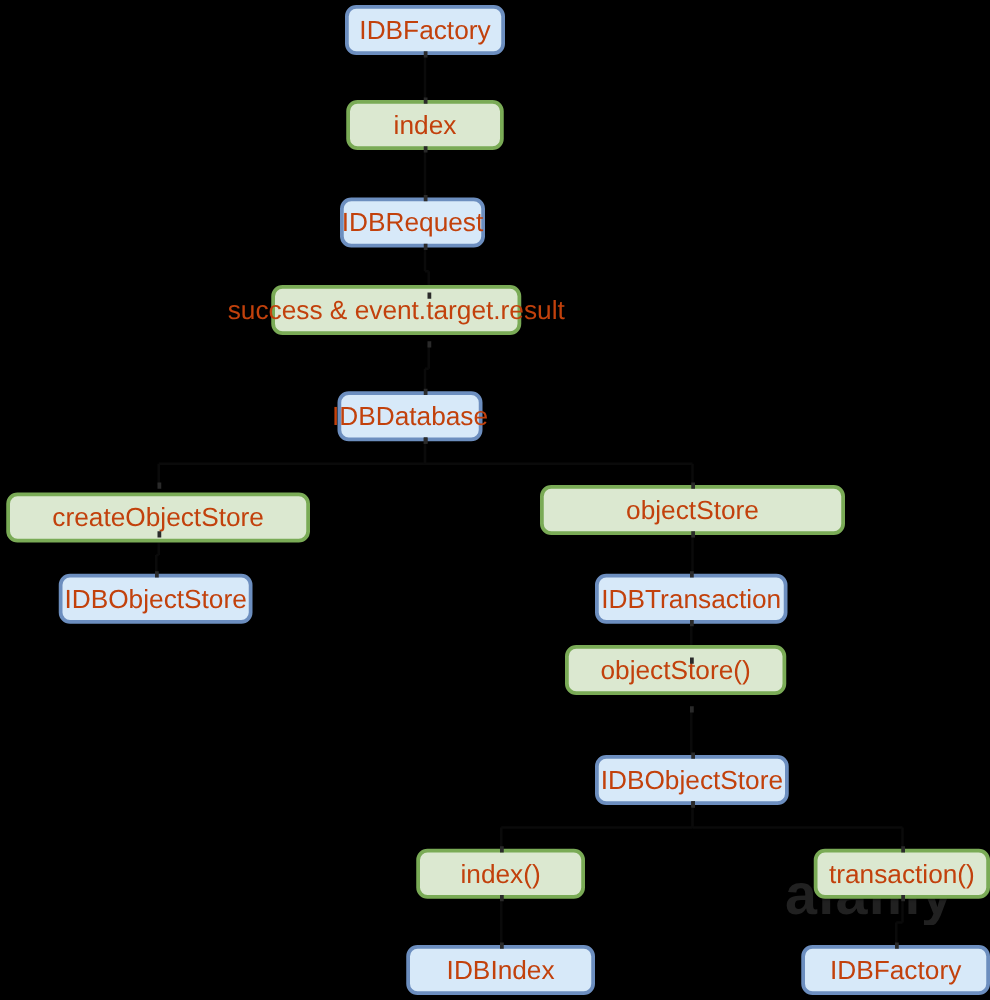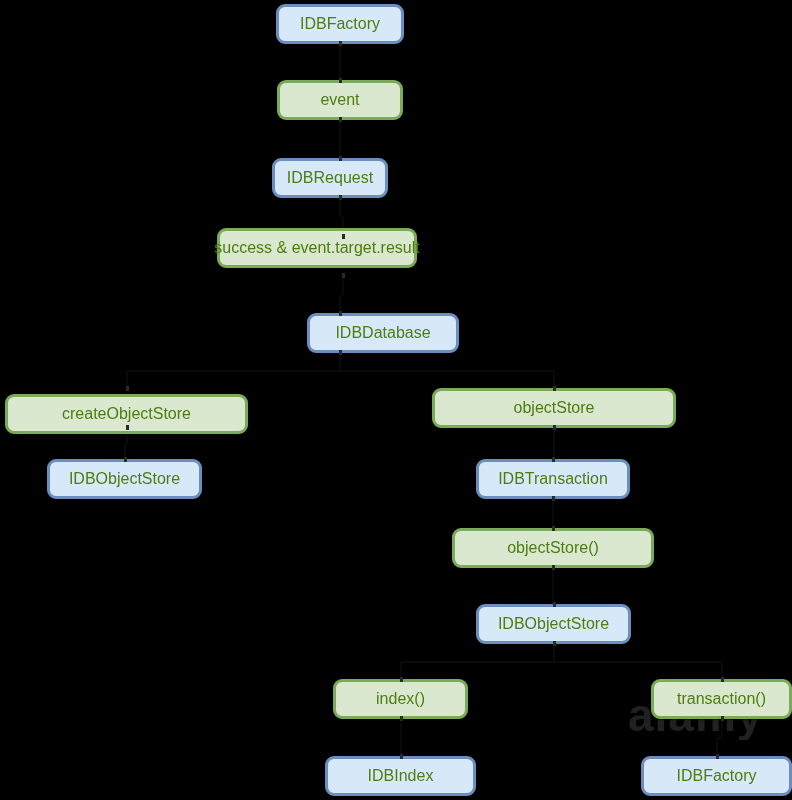--- a/index.html
+++ b/index.html
@@ -31,23 +31,23 @@
     z-index:4;
   }
   .node {
     position:absolute;
     display:flex;
     align-items:center;
     justify-content:center;
     border-radius:9px;
     border-style:solid;
     border-width:3px;
-    font-size:16px;
+    font-size:21px;
     line-height:1;
-    color:#4d7c0f;
+    color:#c2410c;
     text-align:center;
     white-space:nowrap;
     z-index:3;
     box-shadow:0 1px 2px rgba(0,0,0,0.55);
   }
   .node.iface {
     background:#d7e9f9;
     border-color:#6c8ebf;
   }
   .node.method {
@@ -133,44 +133,44 @@
       <div class="connector v" style="left: 715.5px; top: 737.5px; height: 18.5px;"></div>
       <div class="stub" style="left: 720.5px; top: 716px;"></div>
       <div class="stub" style="left: 715.5px; top: 754px;"></div>
     </div>
   <div id="watermark">alamy</div>
   <div id="node-layer">
       <div class="node iface" style="left: 276px; top: 4px; width: 128px; height: 40px;">
         <span class="lbl">IDBFactory</span>
       </div>
       <div class="node method" style="left: 277px; top: 80px; width: 126px; height: 40px;">
-        <span class="lbl">event</span>
+        <span class="lbl">index</span>
       </div>
       <div class="node iface" style="left: 272px; top: 158px; width: 116px; height: 40px;">
         <span class="lbl">IDBRequest</span>
       </div>
       <div class="node method" style="left: 217px; top: 228px; width: 200px; height: 40px;">
         <span class="lbl">success &amp; event.target.result</span>
       </div>
-      <div class="node iface" style="left: 270px; top: 313px; width: 152px; height: 40px; margin-left: 37px;">
+      <div class="node iface" style="left: 270px; top: 313px; width: 116px; height: 40px;">
         <span class="lbl">IDBDatabase</span>
       </div>
       <div class="node method" style="left: 5px; top: 388px; width: 243px; height: 40px; margin-top: 6px;">
         <span class="lbl">createObjectStore</span>
       </div>
       <div class="node iface" style="left: 47px; top: 459px; width: 155px; height: 40px;">
         <span class="lbl">IDBObjectStore</span>
       </div>
       <div class="node method" style="left: 432px; top: 388px; width: 244px; height: 40px;">
         <span class="lbl">objectStore</span>
       </div>
       <div class="node iface" style="left: 476px; top: 459px; width: 154px; height: 40px;">
         <span class="lbl">IDBTransaction</span>
       </div>
-      <div class="node method" style="left: 452px; top: 528px; width: 202px; height: 40px;">
+      <div class="node method" style="left: 452px; top: 516px; width: 177px; height: 40px;">
         <span class="lbl">objectStore()</span>
       </div>
       <div class="node iface" style="left: 476px; top: 604px; width: 155px; height: 40px;">
         <span class="lbl">IDBObjectStore</span>
       </div>
       <div class="node method" style="left: 333px; top: 679px; width: 135px; height: 40px;">
         <span class="lbl">index()</span>
       </div>
       <div class="node iface" style="left: 325px; top: 756px; width: 151px; height: 40px;">
         <span class="lbl">IDBIndex</span>

